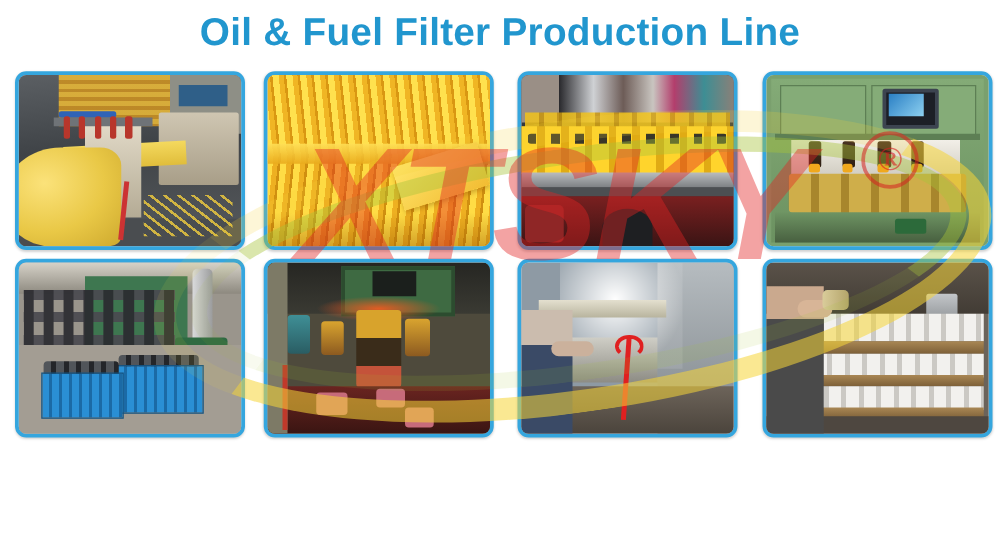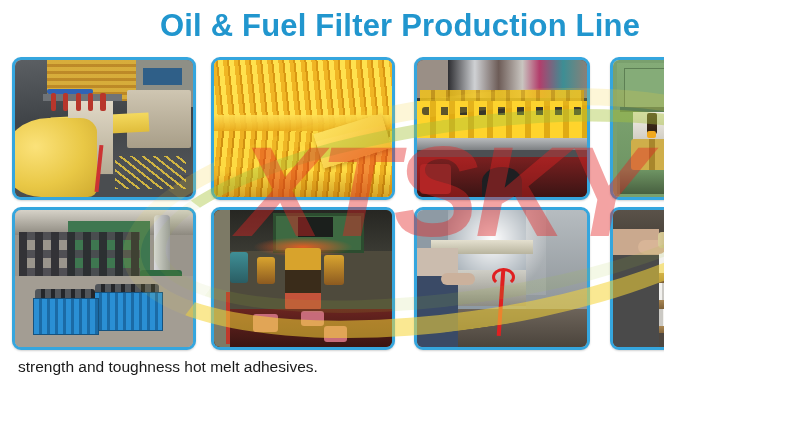--- a/index.html
+++ b/index.html
@@ -6,21 +6,21 @@
   html, body {
     margin: 0;
     padding: 0;
     background: #ffffff;
   }
   body {
     font-family: "Liberation Sans", sans-serif;
   }
   #page {
     position: relative;
-    width: 664px;
+    width: 800px;
     height: 428px;
     background: #ffffff;
     overflow: hidden;
   }
 
   
   #watermark-layer {
     position: absolute;
     left: 0; top: 0;
     width: 800px; height: 428px;
@@ -43,21 +43,21 @@
     left: 150px; top: 118px;
     width: 600px; height: 160px;
     border: 13px solid rgba(166, 196, 58, 0.42);
     border-left-color: rgba(166,196,58,0.08);
     border-bottom-color: rgba(166,196,58,0.12);
     transform: rotate(-8deg);
   }
   #watermark-text {
     position: absolute;
     left: 238px;
-    top: 128px;
+    top: 100px;
     width: 360px;
     text-align: center;
     font-family: "Liberation Sans", sans-serif;
     font-weight: bold;
     font-style: italic;
     font-size: 128px;
     line-height: 128px;
     letter-spacing: -4px;
     color: rgba(226, 36, 36, 0.42);
     user-select: none;
@@ -460,16 +460,15 @@
   </div>
 
   <div id="watermark-layer">
     <div class="wm-arc wm-arc-yellow"></div>
     <div class="wm-arc wm-arc-green"></div>
     <div id="watermark-text">XTSKY</div>
     <div id="watermark-reg">®</div>
   </div>
 
   <div id="caption">
-    <p>strength and toughness hot melt adhesives.</p>
   </div>
 
 </div>
 
 </body></html>

